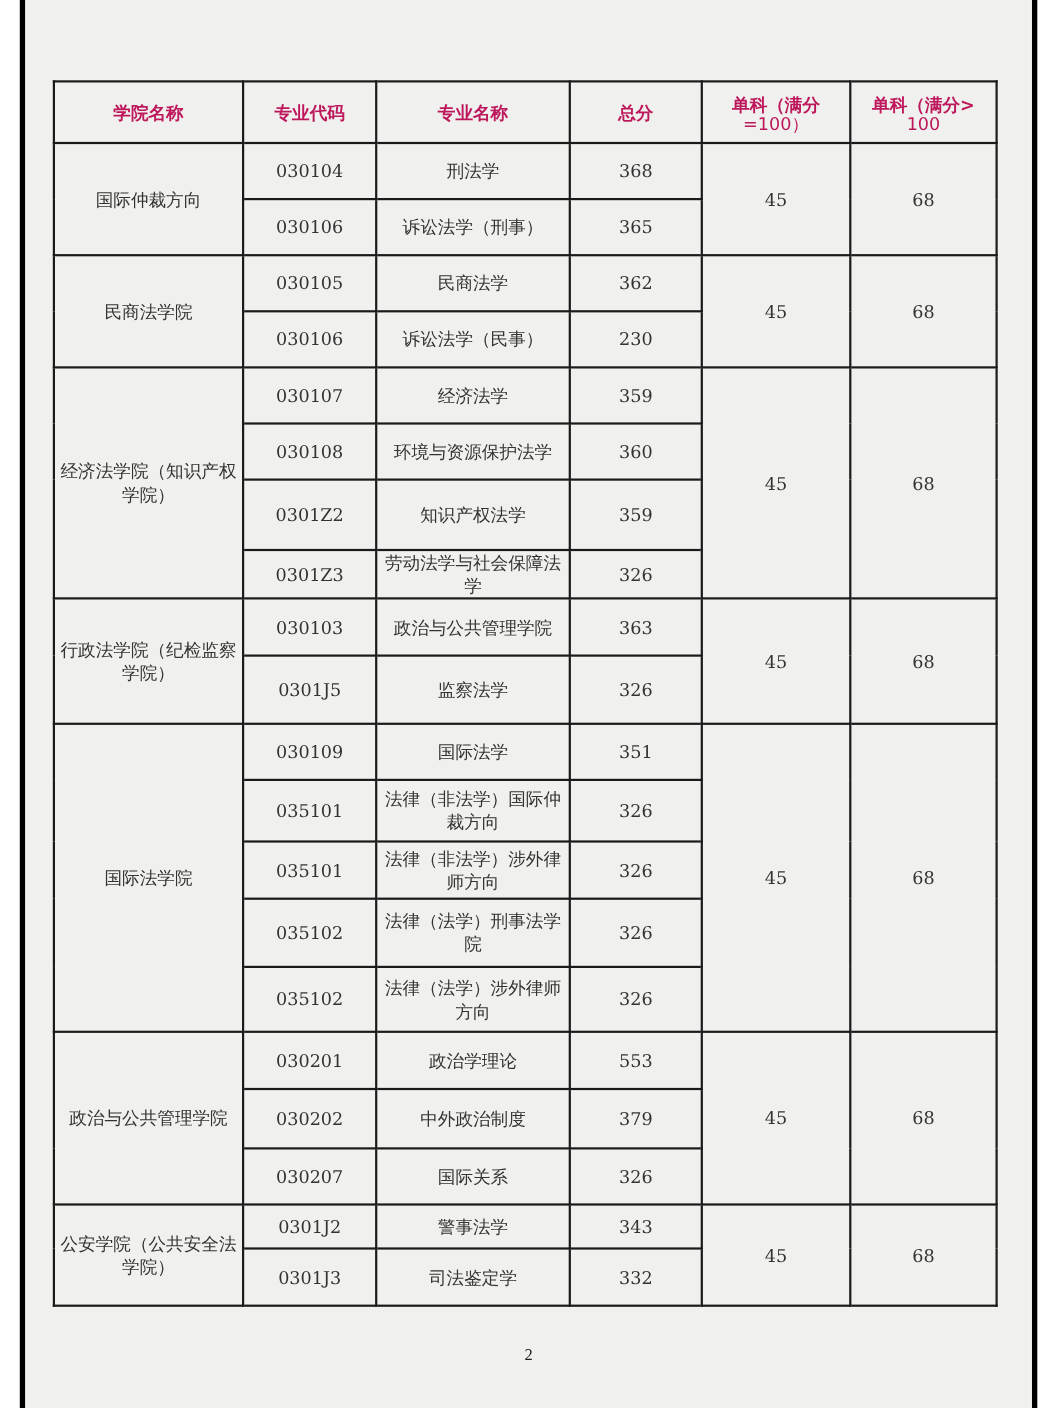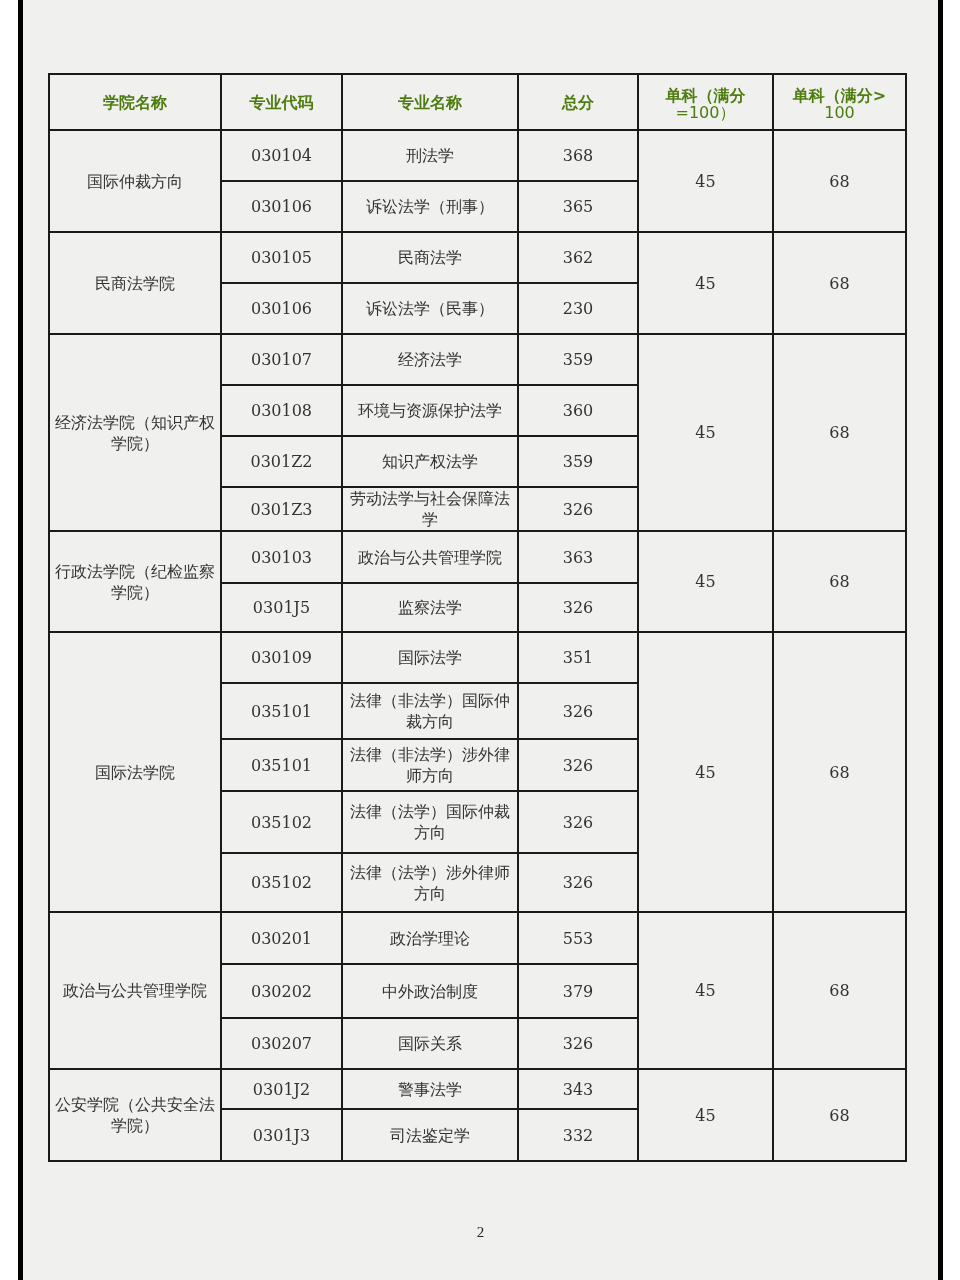--- a/index.html
+++ b/index.html
@@ -23,21 +23,21 @@
     table.score td, table.score th {
       border: 2px solid #1a1a1a;
       text-align: center; vertical-align: middle;
       padding: 0 4px;
       font-size: 16px; line-height: 21px;
       color: #333;
       font-weight: normal;
     }
     table.score th {
       font-family: "DejaVu Sans", "Liberation Sans", sans-serif;
-      font-weight: bold; font-size: 16px; color: #4d7c0f;
+      font-weight: bold; font-size: 16px; color: #be185d;
       height: 54px;
       text-align: center;
     }
     th .sub { display: block; font-size: 16px; line-height: 14px; font-weight: normal; }
     td.college { padding: 0 2px; }
     td.code { font-size: 16px; }
     .page-num {
       position: absolute; left: 0; width: 915px; top: 1224px;
       text-align: center; font-size: 15px; color: #222;
       font-family: "Liberation Serif", serif;
@@ -111,40 +111,40 @@
         <td>经济法学</td>
         <td>359</td>
         <td rowspan="4">45</td>
         <td rowspan="4">68</td>
       </tr>
       <tr style="height:51px">
         <td class="code">030108</td>
         <td>环境与资源保护法学</td>
         <td>360</td>
       </tr>
-      <tr style="height:51px">
+      <tr style="height:64px">
         <td class="code">0301Z2</td>
         <td>知识产权法学</td>
         <td>359</td>
       </tr>
       <tr style="height:35px">
         <td class="code">0301Z3</td>
         <td>劳动法学与社会保障法学</td>
         <td>326</td>
       </tr>
 
       <tr style="height:52px">
         <td class="college" rowspan="2">行政法学院（纪检监察学院）</td>
         <td class="code">030103</td>
         <td>政治与公共管理学院</td>
         <td>363</td>
         <td rowspan="2">45</td>
         <td rowspan="2">68</td>
       </tr>
-      <tr style="height:49px">
+      <tr style="height:62px">
         <td class="code">0301J5</td>
         <td>监察法学</td>
         <td>326</td>
       </tr>
 
       <tr style="height:51px">
         <td class="college" rowspan="5">国际法学院</td>
         <td class="code">030109</td>
         <td>国际法学</td>
         <td>351</td>
@@ -156,21 +156,21 @@
         <td>法律（非法学）国际仲裁方向</td>
         <td>326</td>
       </tr>
       <tr style="height:52px">
         <td class="code">035101</td>
         <td>法律（非法学）涉外律师方向</td>
         <td>326</td>
       </tr>
       <tr style="height:62px">
         <td class="code">035102</td>
-        <td>法律（法学）国际仲裁方向</td>
+        <td>法律（法学）刑事法学院</td>
         <td>326</td>
       </tr>
       <tr style="height:59px">
         <td class="code">035102</td>
         <td>法律（法学）涉外律师方向</td>
         <td>326</td>
       </tr>
 
       <tr style="height:52px">
         <td class="college" rowspan="3">政治与公共管理学院</td>

